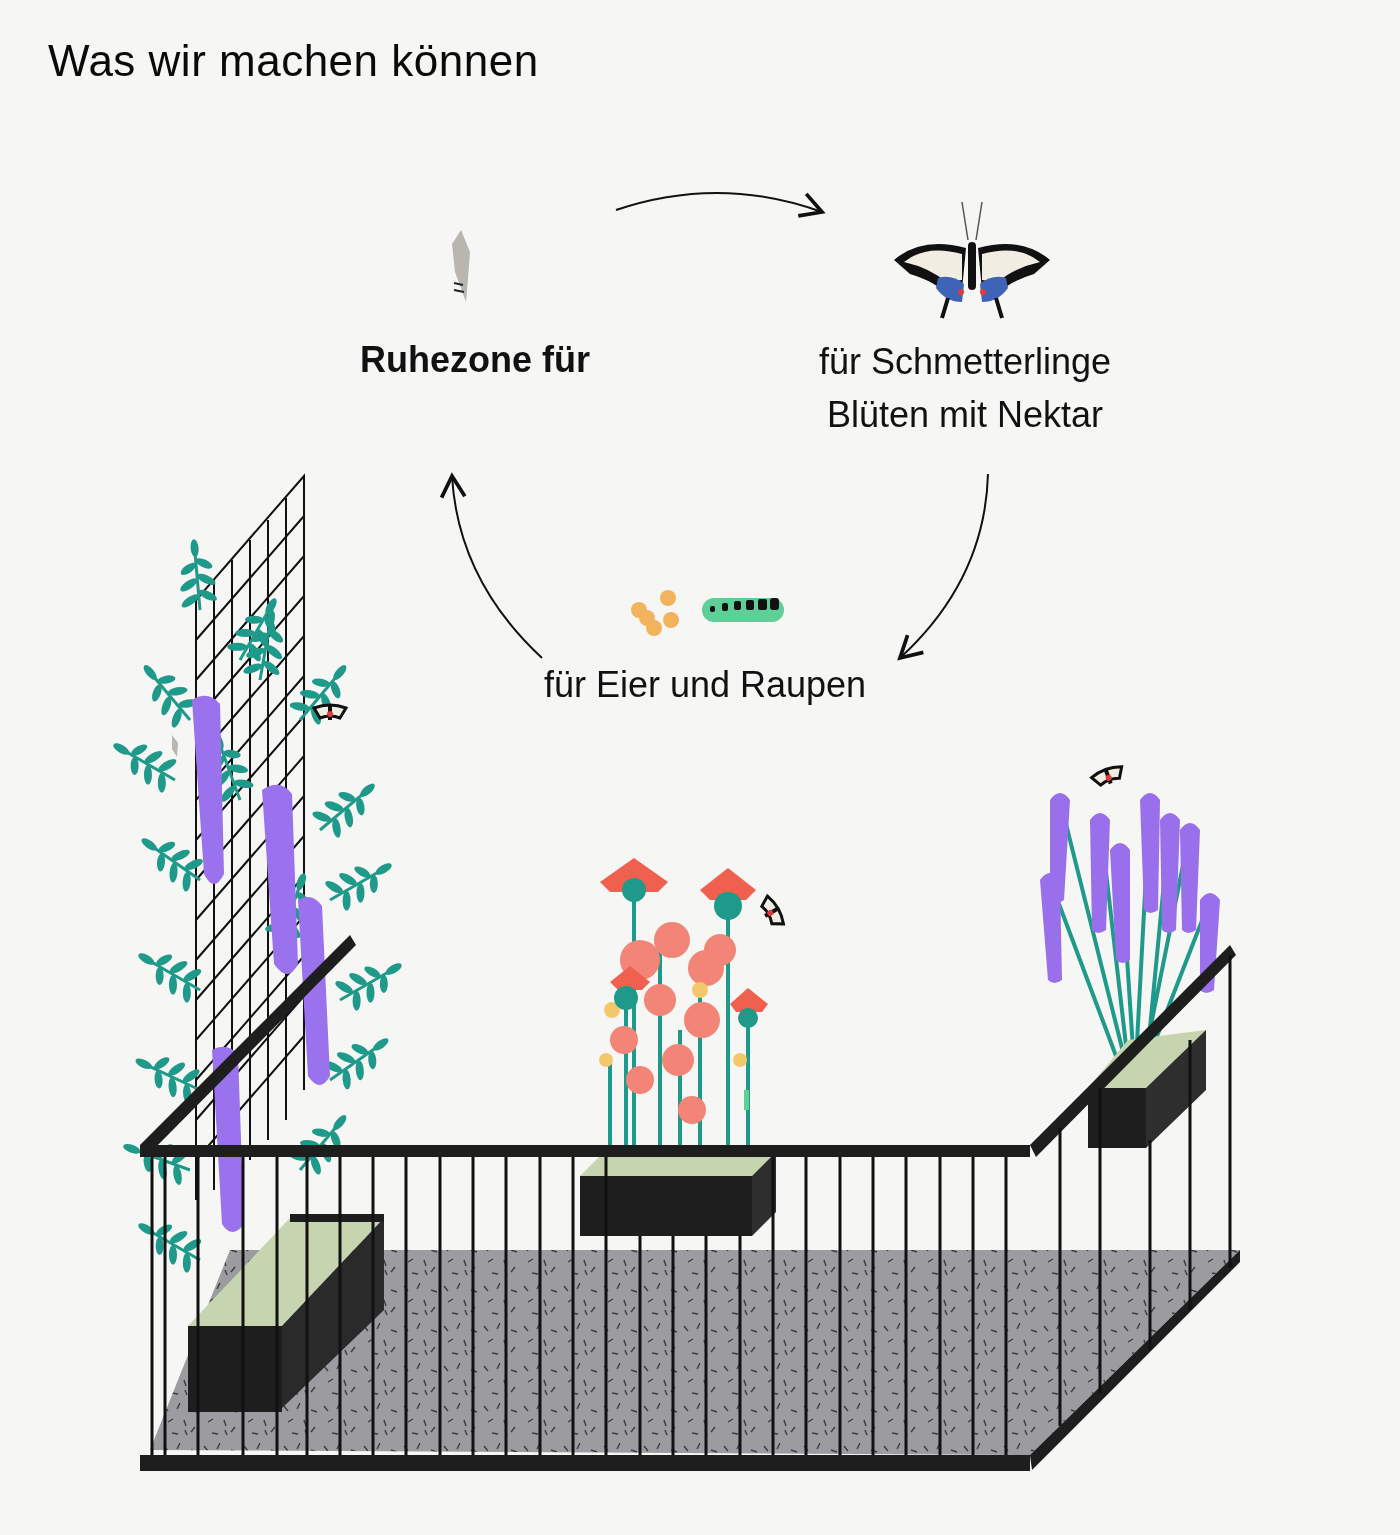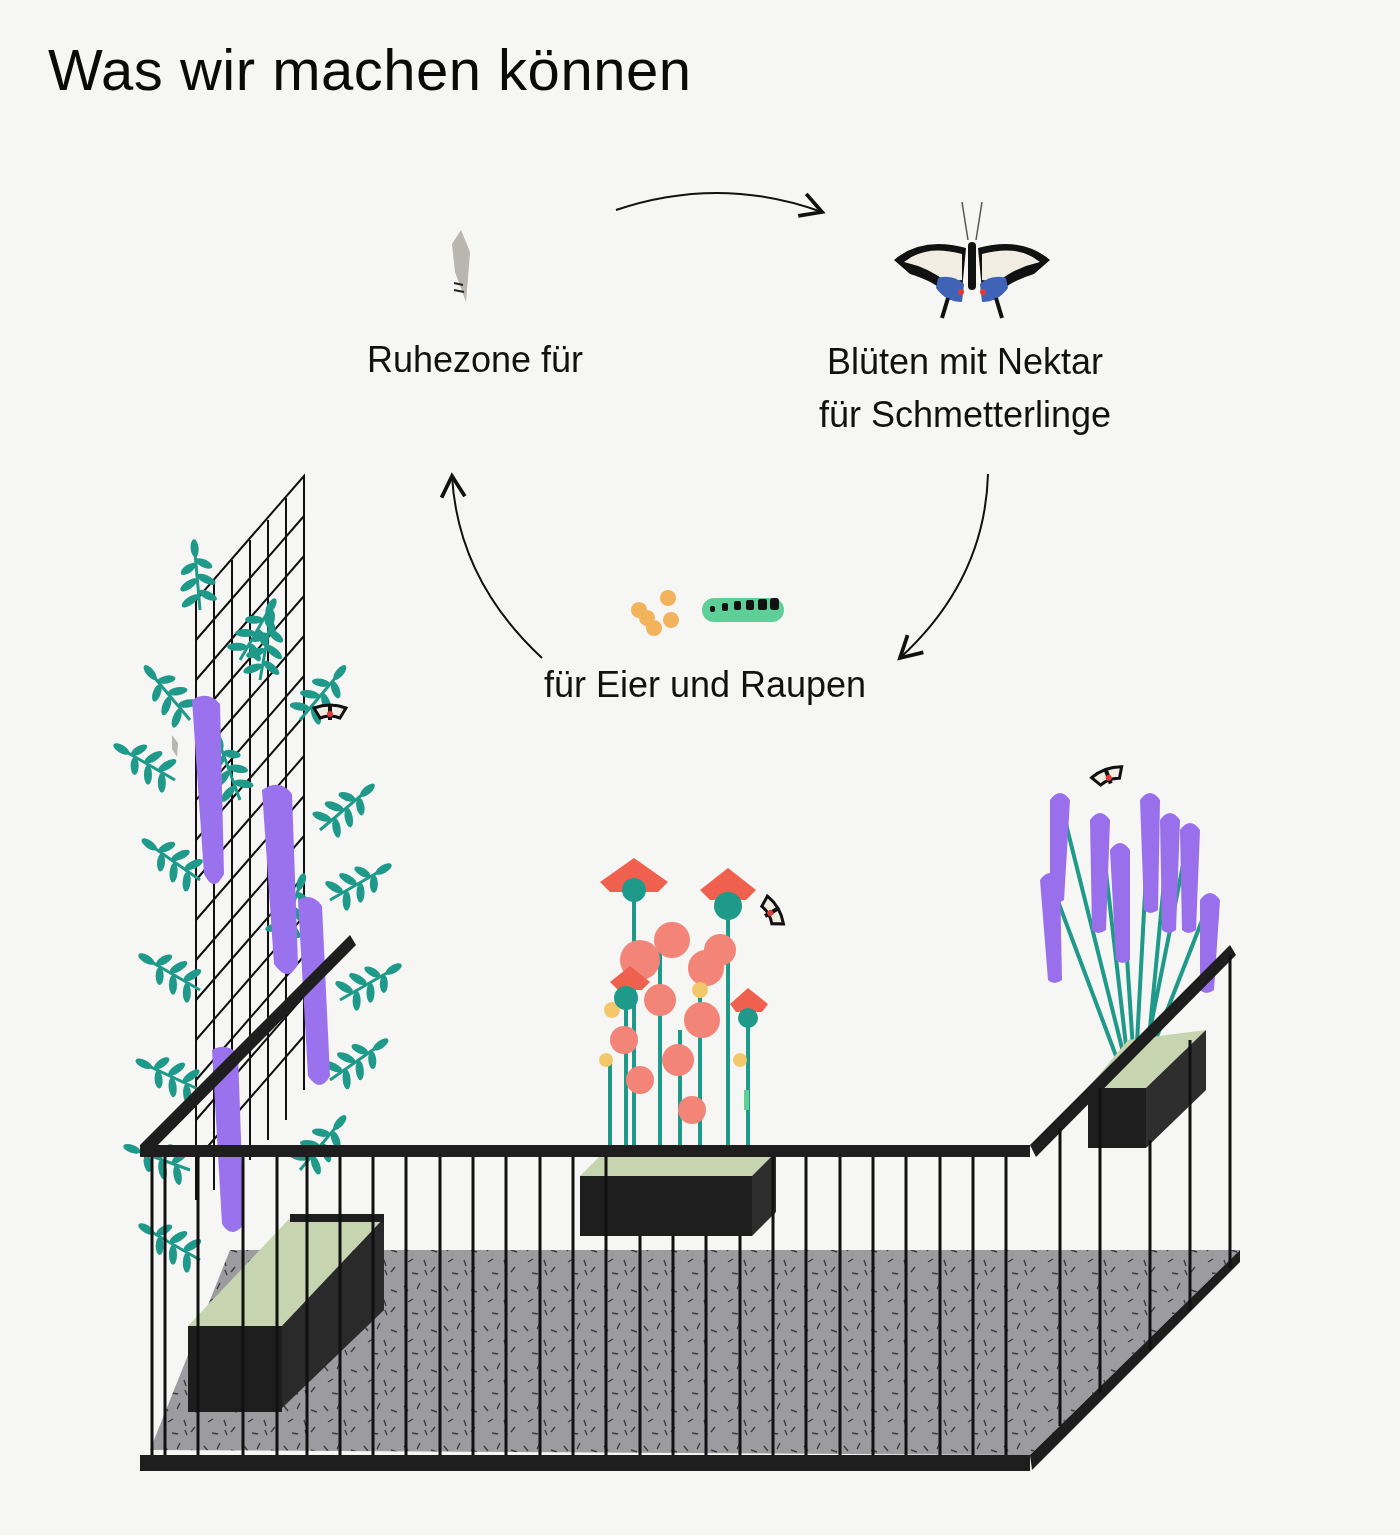--- a/index.html
+++ b/index.html
@@ -1,34 +1,34 @@
 <!DOCTYPE html>
 <html><head>
 <meta charset="utf-8">
 <style>
   html,body{margin:0;padding:0;background:#f6f6f4;}
   body{width:1400px;height:1535px;position:relative;overflow:hidden;font-family:"Liberation Sans","DejaVu Sans",sans-serif;color:#111;}
-  .title{position:absolute;left:48px;top:36px;font-size:58px;font-weight:400;letter-spacing:0.5px;color:#0a0a0a;}
+  .title{position:absolute;left:48px;top:36px;font-size:44px;font-weight:400;letter-spacing:0.5px;color:#0a0a0a;}
   .label{position:absolute;text-align:center;font-size:36px;line-height:53px;color:#111;}
-  #lbl-pupa{left:330px;top:333px;width:290px;}
+  #lbl-pupa{left:330px;top:333px;width:290px;font-weight:bold;}
   #lbl-nectar{left:770px;top:335px;width:390px;}
   #lbl-host{left:495px;top:658px;width:420px;}
   svg.scene{position:absolute;left:0;top:0;}
 </style>
 </head>
 <body>
 
 <div class="title">Was wir machen können</div>
 
 <div class="label" id="lbl-pupa">
   <div>Ruhezone für</div>
 </div>
 <div class="label" id="lbl-nectar">
+  <div>für Schmetterlinge</div>
   <div>Blüten mit Nektar</div>
-  <div>für Schmetterlinge</div>
 </div>
 <div class="label" id="lbl-host">
   <div>für Eier und Raupen</div>
 </div>
 
 <svg class="scene" width="1400" height="1535" viewBox="0 0 1400 1535">
   <defs>
     <marker id="ah" viewBox="0 0 12 12" refX="10" refY="6" markerWidth="14" markerHeight="14" orient="auto">
       <path d="M1,1 L10,6 L1,11" fill="none" stroke="#111" stroke-width="1.6"></path>
     </marker>

